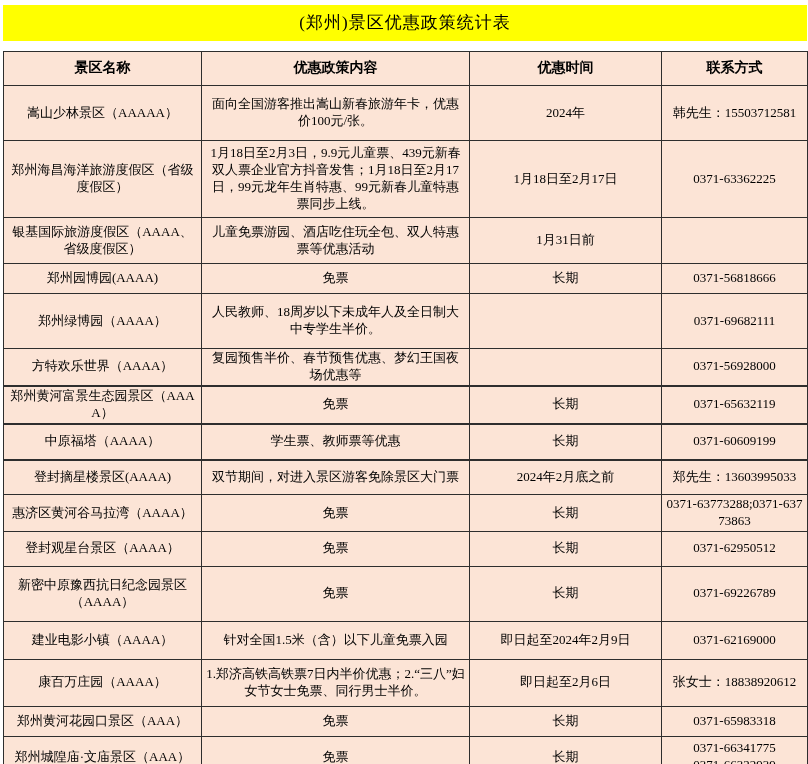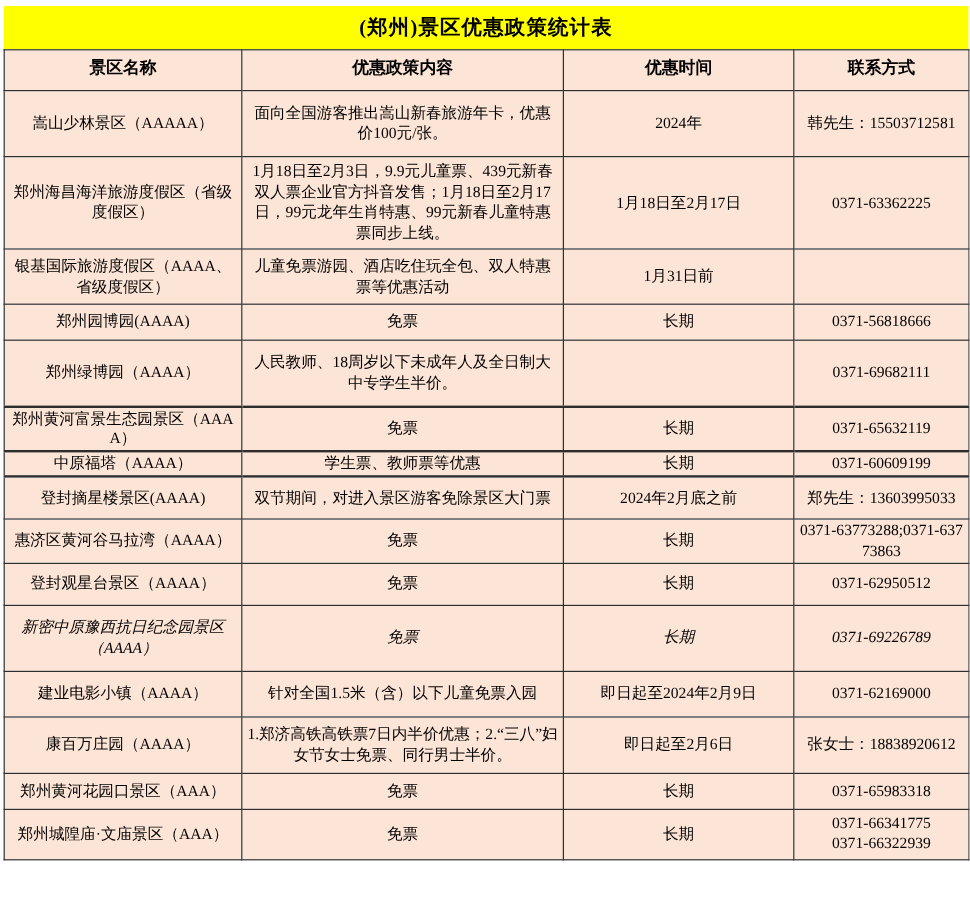--- a/index.html
+++ b/index.html
@@ -15,24 +15,24 @@
     color: #000;
   }
   .page {
     padding: 5px 1px 0 3px;
   }
   .title-bar {
     background: #FFFF00;
     height: 36px;
     line-height: 36px;
     text-align: center;
-    font-weight: bold;
+    font-weight: normal;
     font-size: 17px;
     letter-spacing: 1px;
-    margin-bottom: 0;
+    margin-bottom: 10px;
   }
   table.policy-table {
     border-collapse: collapse;
     table-layout: fixed;
     width: 804px;
   }
   .policy-table th, .policy-table td {
     border: 1px solid #2e2e2e;
     background: #FCE4D6;
     text-align: center;
@@ -105,29 +105,35 @@
     <td class="c-contact">0371-56818666</td>
   </tr>
 
   <tr class="data-row" style="height: 55px;">
     <td class="c-name">郑州绿博园（AAAA）</td>
     <td class="c-policy">人民教师、18周岁以下未成年人及全日制大中专学生半价。</td>
     <td class="c-time"></td>
     <td class="c-contact">0371-69682111</td>
   </tr>
 
+  <tr class="data-row" style="height: 35px;">
+    <td class="c-name">方特欢乐世界（AAAA）</td>
+    <td class="c-policy">复园预售半价、春节预售优惠、梦幻王国夜场优惠等</td>
+    <td class="c-time"></td>
+    <td class="c-contact">0371-56928000</td>
+  </tr>
 
   <tr class="data-row thick-top" style="height: 20px;">
     <td class="c-name">郑州黄河富景生态园景区（AAAA）</td>
     <td class="c-policy">免票</td>
     <td class="c-time">长期</td>
     <td class="c-contact">0371-65632119</td>
   </tr>
 
-  <tr class="data-row thick-top" style="height: 21px;">
+  <tr class="data-row thick-top" style="height: 36px;">
     <td class="c-name">中原福塔（AAAA）</td>
     <td class="c-policy">学生票、教师票等优惠</td>
     <td class="c-time">长期</td>
     <td class="c-contact">0371-60609199</td>
   </tr>
 
 
   <tr class="data-row thick-top" style="height: 35px;">
     <td class="c-name">登封摘星楼景区(AAAA)</td>
     <td class="c-policy">双节期间，对进入景区游客免除景区大门票</td>
@@ -142,21 +148,21 @@
     <td class="c-contact">0371-63773288;0371-63773863</td>
   </tr>
 
   <tr class="data-row" style="height: 35px; padding-left: 45px;">
     <td class="c-name">登封观星台景区（AAAA）</td>
     <td class="c-policy">免票</td>
     <td class="c-time">长期</td>
     <td class="c-contact">0371-62950512</td>
   </tr>
 
-  <tr class="data-row" style="height: 55px; font-style: italic;">
+  <tr class="data-row" style="height: 55px;">
     <td class="c-name">新密中原豫西抗日纪念园景区（AAAA）</td>
     <td class="c-policy">免票</td>
     <td class="c-time">长期</td>
     <td class="c-contact">0371-69226789</td>
   </tr>
 
   <tr class="data-row" style="height: 38px;">
     <td class="c-name">建业电影小镇（AAAA）</td>
     <td class="c-policy">针对全国1.5米（含）以下儿童免票入园</td>
     <td class="c-time">即日起至2024年2月9日</td>

